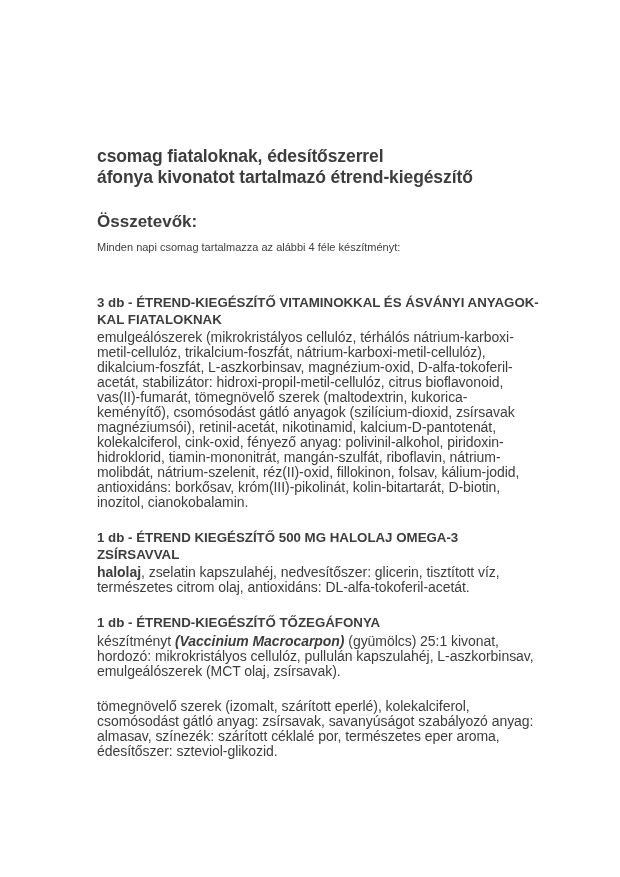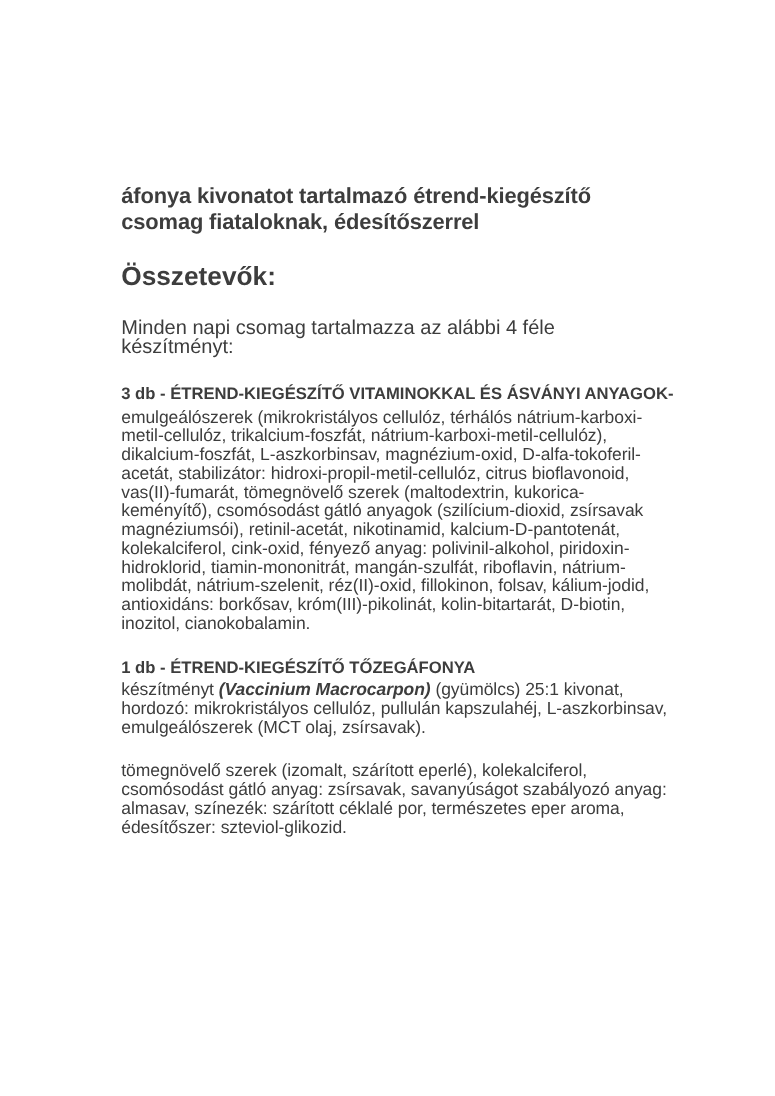--- a/index.html
+++ b/index.html
@@ -24,28 +24,28 @@
   }
   .title {
     margin: 0 0 25px 0;
     font-size: 17.5px;
     font-weight: bold;
     line-height: 21px;
     letter-spacing: -0.1px;
   }
   .line { display: block; white-space: nowrap; }
   .ing-heading {
-    margin: 0 0 24px 0;
-    font-size: 21px;
+    margin: 0 0 9px 0;
+    font-size: 17px;
     font-weight: bold;
     line-height: 18px;
   }
   .intro {
-    margin: 0 0 22px 0;
-    font-size: 16px;
+    margin: 0 0 40px 0;
+    font-size: 11px;
     line-height: 15px;
   }
   .section { margin: 0 0 20px 0; }
   .sec-heading {
     margin: 0 0 2px 0;
     font-size: 13.3px;
     font-weight: bold;
     line-height: 16.5px;
   }
   .sec-body {
@@ -56,36 +56,42 @@
   }
   .sec-body b { font-weight: bold; }
   .sec-body i { }
 </style>
 </head>
 <body>
 
 <div class="content">
 
   <h1 class="title">
+    <span class="line">csomag fiataloknak, édesítőszerrel</span>
     <span class="line">áfonya kivonatot tartalmazó étrend-kiegészítő</span>
-    <span class="line">csomag fiataloknak, édesítőszerrel</span>
   </h1>
 
   <h2 class="ing-heading">Összetevők:</h2>
 
   <p class="intro">Minden napi csomag tartalmazza az alábbi 4 féle készítményt:</p>
 
   <section class="section">
     <h3 class="sec-heading">
       <span class="line">3 db - ÉTREND-KIEGÉSZÍTŐ VITAMINOKKAL ÉS ÁSVÁNYI ANYAGOK-</span>
+      <span class="line">KAL FIATALOKNAK</span>
     </h3>
     <p class="sec-body">emulgeálószerek (mikrokristályos cellulóz, térhálós nátrium-karboxi-metil-cellulóz, trikalcium-foszfát, nátrium-karboxi-metil-cellulóz), dikalcium-foszfát, L-aszkorbinsav, magnézium-oxid, D-alfa-tokoferil-acetát, stabilizátor: hidroxi-propil-metil-cellulóz, citrus bioflavonoid, vas(II)-fumarát, tömegnövelő szerek (maltodextrin, kukorica-keményítő), csomósodást gátló anyagok (szilícium-dioxid, zsírsavak magnéziumsói), retinil-acetát, nikotinamid, kalcium-D-pantotenát, kolekalciferol, cink-oxid, fényező anyag: polivinil-alkohol, piridoxin-hidroklorid, tiamin-mononitrát, mangán-szulfát, riboflavin, nátrium-molibdát, nátrium-szelenit, réz(II)-oxid, fillokinon, folsav, kálium-jodid, antioxidáns: borkősav, króm(III)-pikolinát, kolin-bitartarát, D-biotin, inozitol, cianokobalamin.</p>
   </section>
 
   <section class="section">
+    <h3 class="sec-heading">
+      <span class="line">1 db - ÉTREND KIEGÉSZÍTŐ 500 MG HALOLAJ OMEGA-3</span>
+      <span class="line">ZSÍRSAVVAL</span>
+    </h3>
+    <p class="sec-body"><b>halolaj</b><span>, zselatin kapszulahéj, nedvesítőszer: glicerin, tisztított víz, természetes citrom olaj, antioxidáns: DL-alfa-tokoferil-acetát.</span></p>
   </section>
 
   <section class="section">
     <h3 class="sec-heading">
       <span class="line">1 db - ÉTREND-KIEGÉSZÍTŐ TŐZEGÁFONYA</span>
     </h3>
     <p class="sec-body"><span>készítményt </span><b><i>(Vaccinium Macrocarpon)</i></b><span> (gyümölcs) 25:1 kivonat, hordozó: mikrokristályos cellulóz, pullulán kapszulahéj, L-aszkorbinsav, emulgeálószerek (MCT olaj, zsírsavak).</span></p>
   </section>
 
   <section class="section">

